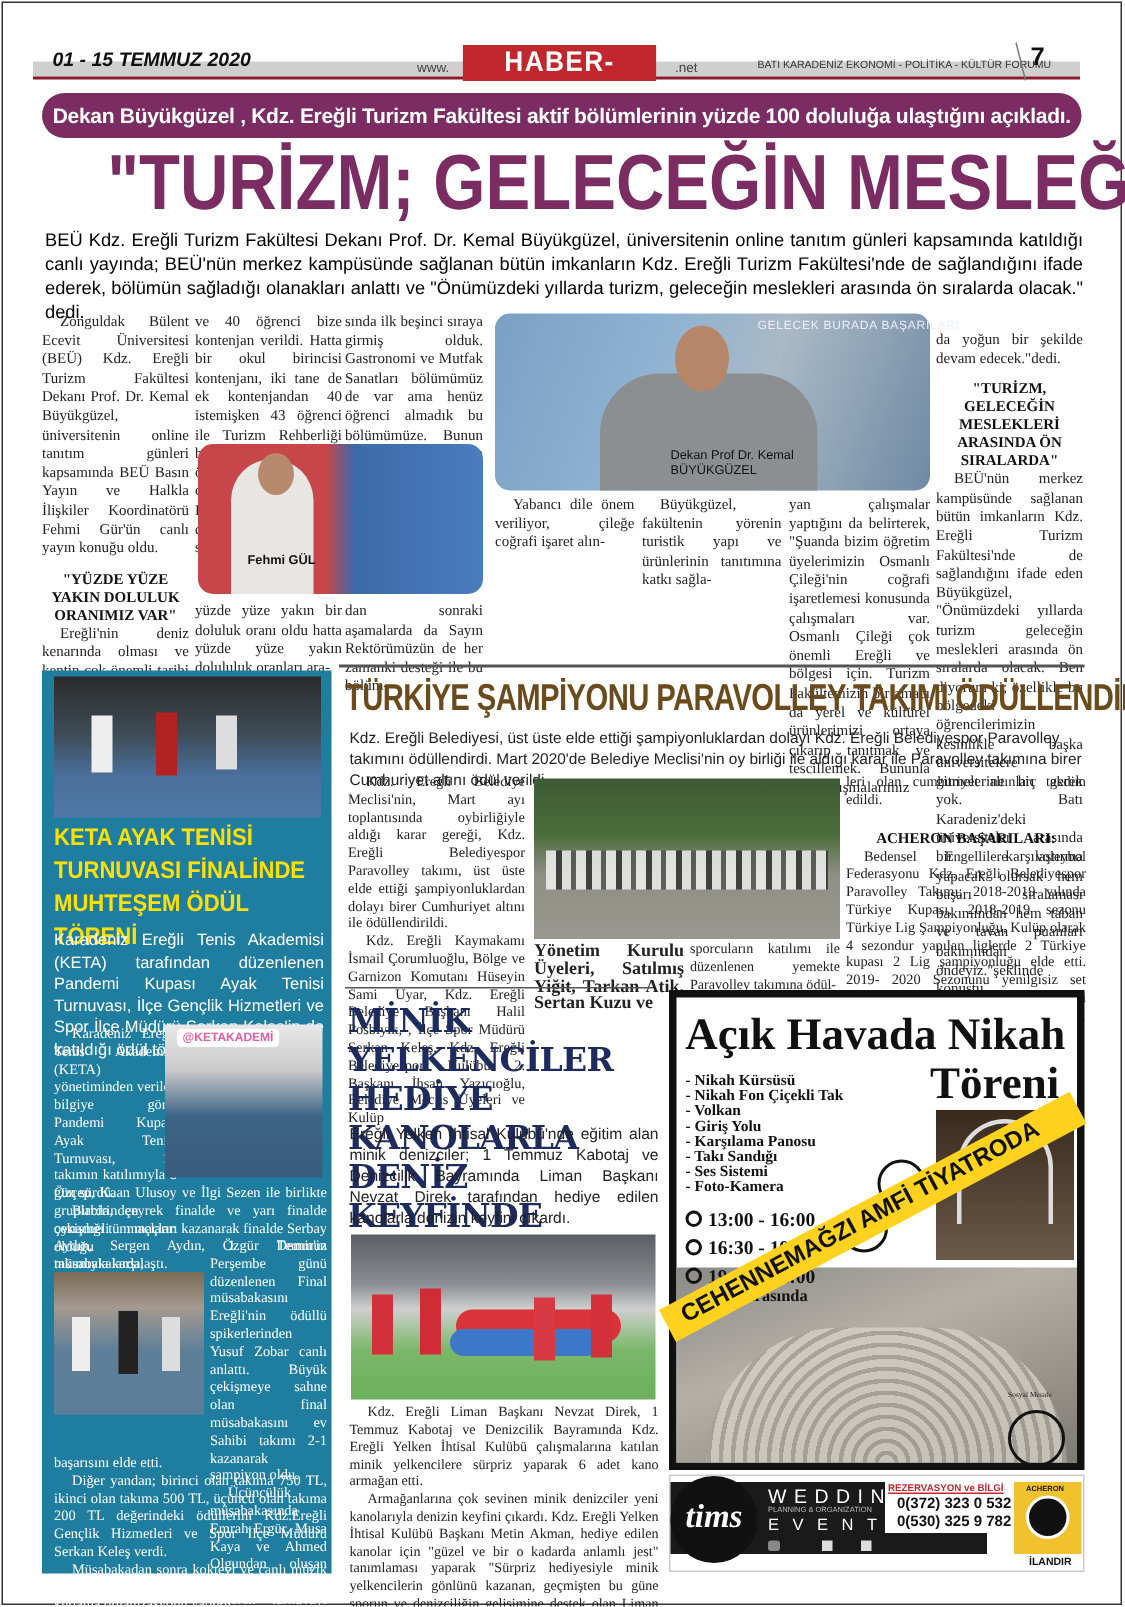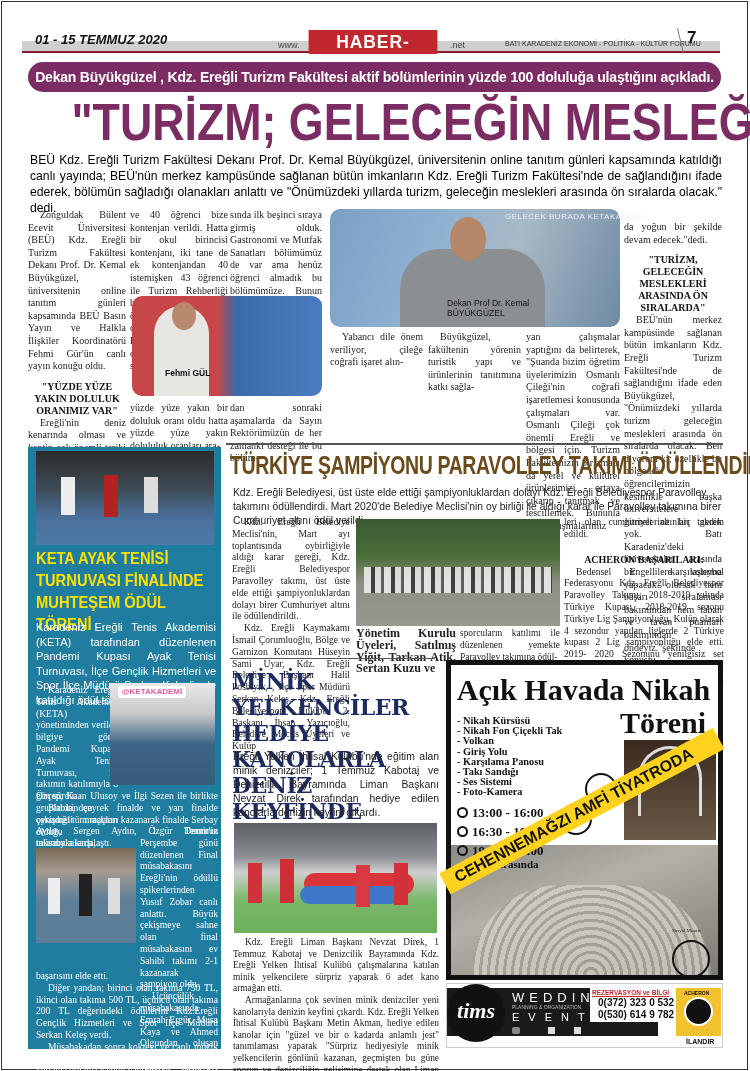--- a/index.html
+++ b/index.html
@@ -113,21 +113,21 @@
 <div class="abs photo" style="left:132px;top:296px;width:190px;height:100px;background:linear-gradient(90deg,#c6464a 0%,#c6464a 45%,#3b6aa8 55%,#4a7cc0 100%);">
   <div class="abs" style="left:22px;top:10px;width:55px;height:90px;border-radius:30px 30px 0 0;background:#e8e6e2;"></div>
   <div class="abs" style="left:40px;top:6px;width:24px;height:28px;border-radius:50%;background:#b78a6e;"></div>
 </div>
 <div class="cap" style="left:165px;top:368px;font-weight:bold;">Fehmi GÜL</div>
 
 <div class="abs photo" style="left:330px;top:209px;width:290px;height:118px;background:linear-gradient(110deg,#7aa0c4 0%,#8fb2d2 35%,#a9b9c6 60%,#6e8aa3 100%);">
   <div class="abs" style="left:70px;top:40px;width:145px;height:80px;border-radius:40px 40px 0 0;background:#8c8f92;"></div>
   <div class="abs" style="left:120px;top:8px;width:36px;height:44px;border-radius:50%;background:#b58668;"></div>
 </div>
-<div class="cap" style="left:505px;top:212px;color:#eef;font-size:8px;letter-spacing:.5px;">GELECEK BURADA KETAKADEMİ</div>
+<div class="cap" style="left:505px;top:212px;color:#eef;font-size:8px;letter-spacing:.5px;">GELECEK BURADA BAŞARILARI</div>
 <div class="cap" style="left:447px;top:298px;">Dekan Prof Dr. Kemal</div>
 <div class="cap" style="left:447px;top:308px;">BÜYÜKGÜZEL</div>
 
 <div class="abs col" style="left:330px;top:331px;width:93px;">
   <p>Yabancı dile önem veriliyor, çileğe coğrafi işaret alın-</p>
 </div>
 <div class="abs col" style="left:428px;top:331px;width:93px;">
   <p>Büyükgüzel, fakültenin yörenin turistik yapı ve ürünlerinin tanıtımına katkı sağla-</p>
 </div>
 <div class="abs col" style="left:526px;top:331px;width:94px;">
@@ -247,20 +247,20 @@
 
 <div class="abs tims"></div>
 <div class="abs tims-black"></div>
 <div class="abs tims-logo">tims</div>
 <div class="abs tims-wed">WEDDING</div>
 <div class="abs tims-plan">PLANNING &amp; ORGANIZATION</div>
 <div class="abs tims-ev">EVENTS</div>
 <div class="abs tims-res"></div>
 <div class="abs tims-res-h">REZERVASYON ve BİLGİ</div>
 <div class="abs tims-p1">0(372) 323 0 532</div>
-<div class="abs tims-p2">0(530) 614 9 782</div>
+<div class="abs tims-p2">0(530) 325 9 782</div>
 <div class="abs" style="left:512px;top:1027px;width:8px;height:7px;background:#888;border-radius:2px;"></div>
 <div class="abs" style="left:548px;top:1027px;width:7px;height:7px;background:#ddd;"></div>
 <div class="abs" style="left:574px;top:1027px;width:7px;height:7px;background:#ddd;"></div>
 <div class="abs tims-yellow"></div>
 <div class="abs tims-yc"></div>
 <div class="abs" style="left:684px;top:990px;font:bold 5px 'Liberation Sans',sans-serif;color:#111;">ACHERON</div>
 <div class="abs ilandir">İLANDIR</div>
 
 </body></html>

